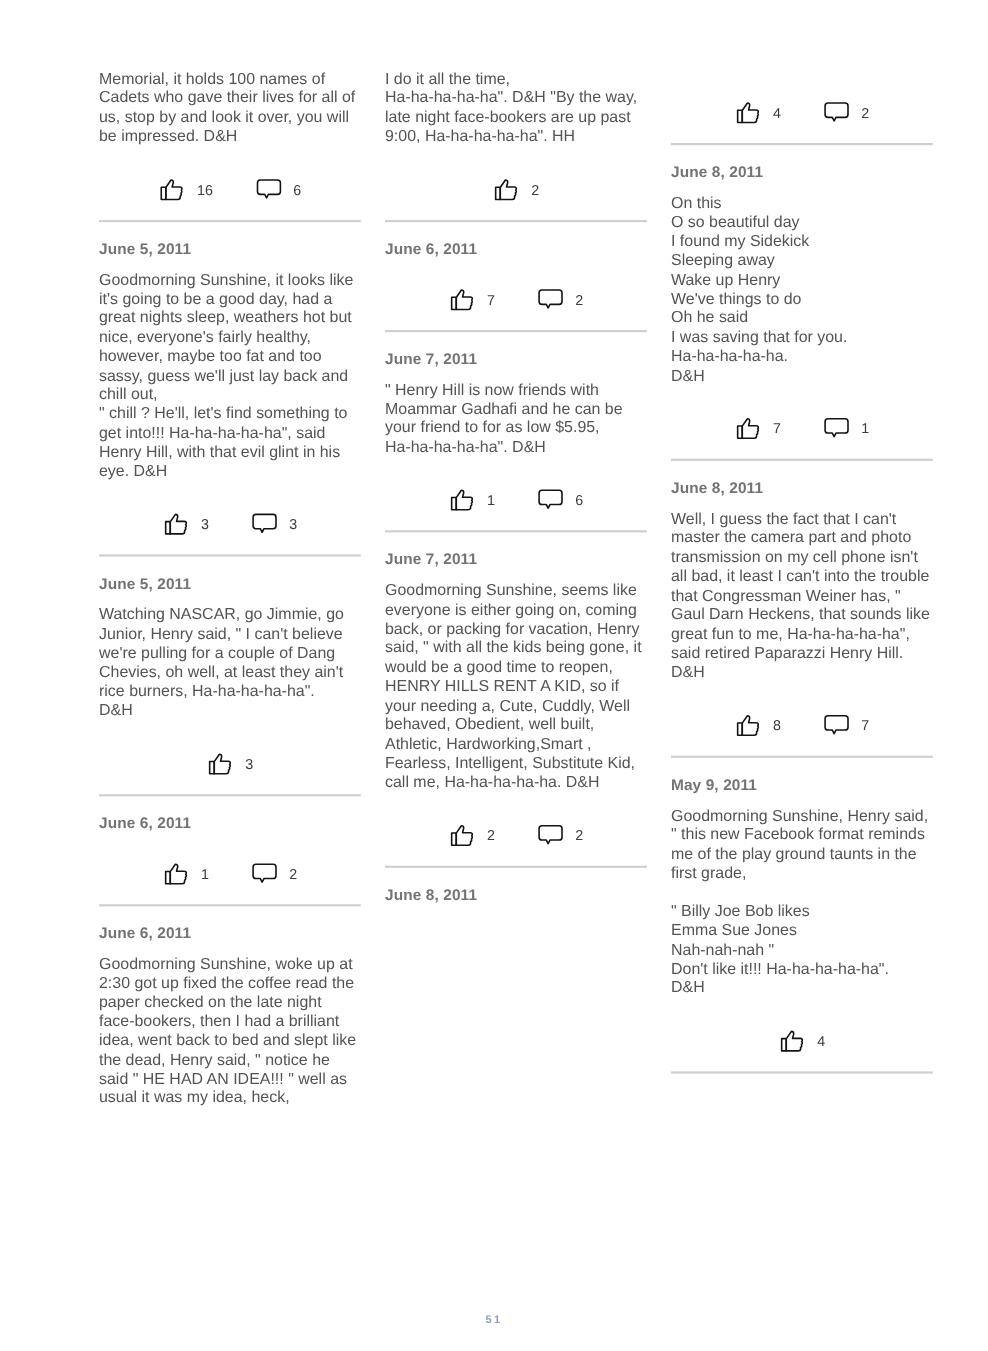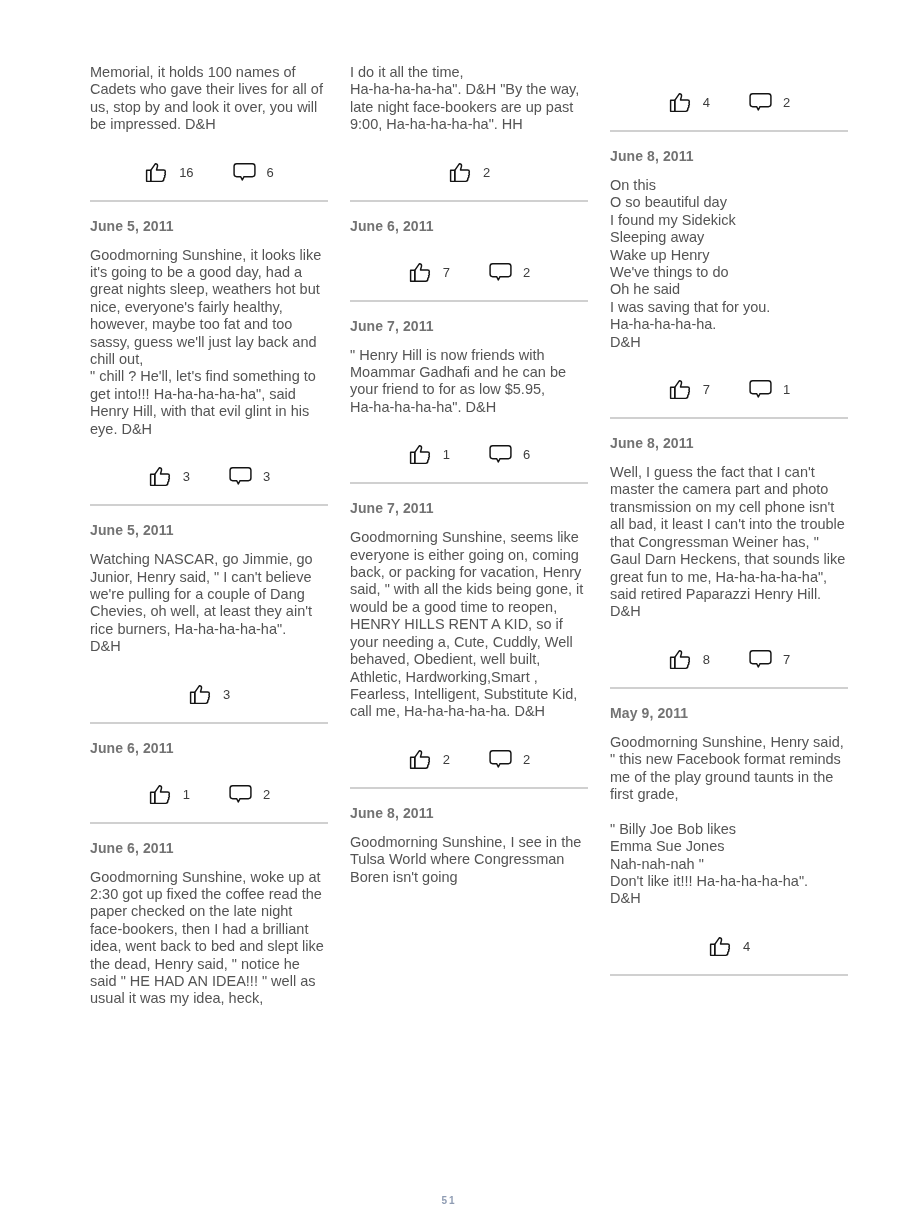--- a/index.html
+++ b/index.html
@@ -227,21 +227,20 @@
                 <path d="M4.5 3.5h15A2.5 2.5 0 0 1 22 6v7.5a2.5 2.5 0 0 1-2.5 2.5h-8l-1.6 3.2L8.3 16H4.5A2.5 2.5 0 0 1 2 13.5V6a2.5 2.5 0 0 1 2.5-2.5z"></path>
               </svg>
             <span class="cnt">2</span>
           </span>
         </div>
         <hr class="sep">
       </article>
 
       <article class="post">
         <h3 class="pdate">June 8, 2011</h3>
-        <p class="ptext">Goodmorning Sunshine, I see in the Tulsa World where Congressman Boren isn't going</p>
       </article>
 
     </div>
 
     <div class="col">
 
       <article class="post">
         <div class="engage">
           <span class="stat">
             <svg class="ic" viewBox="0 0 24 24">

